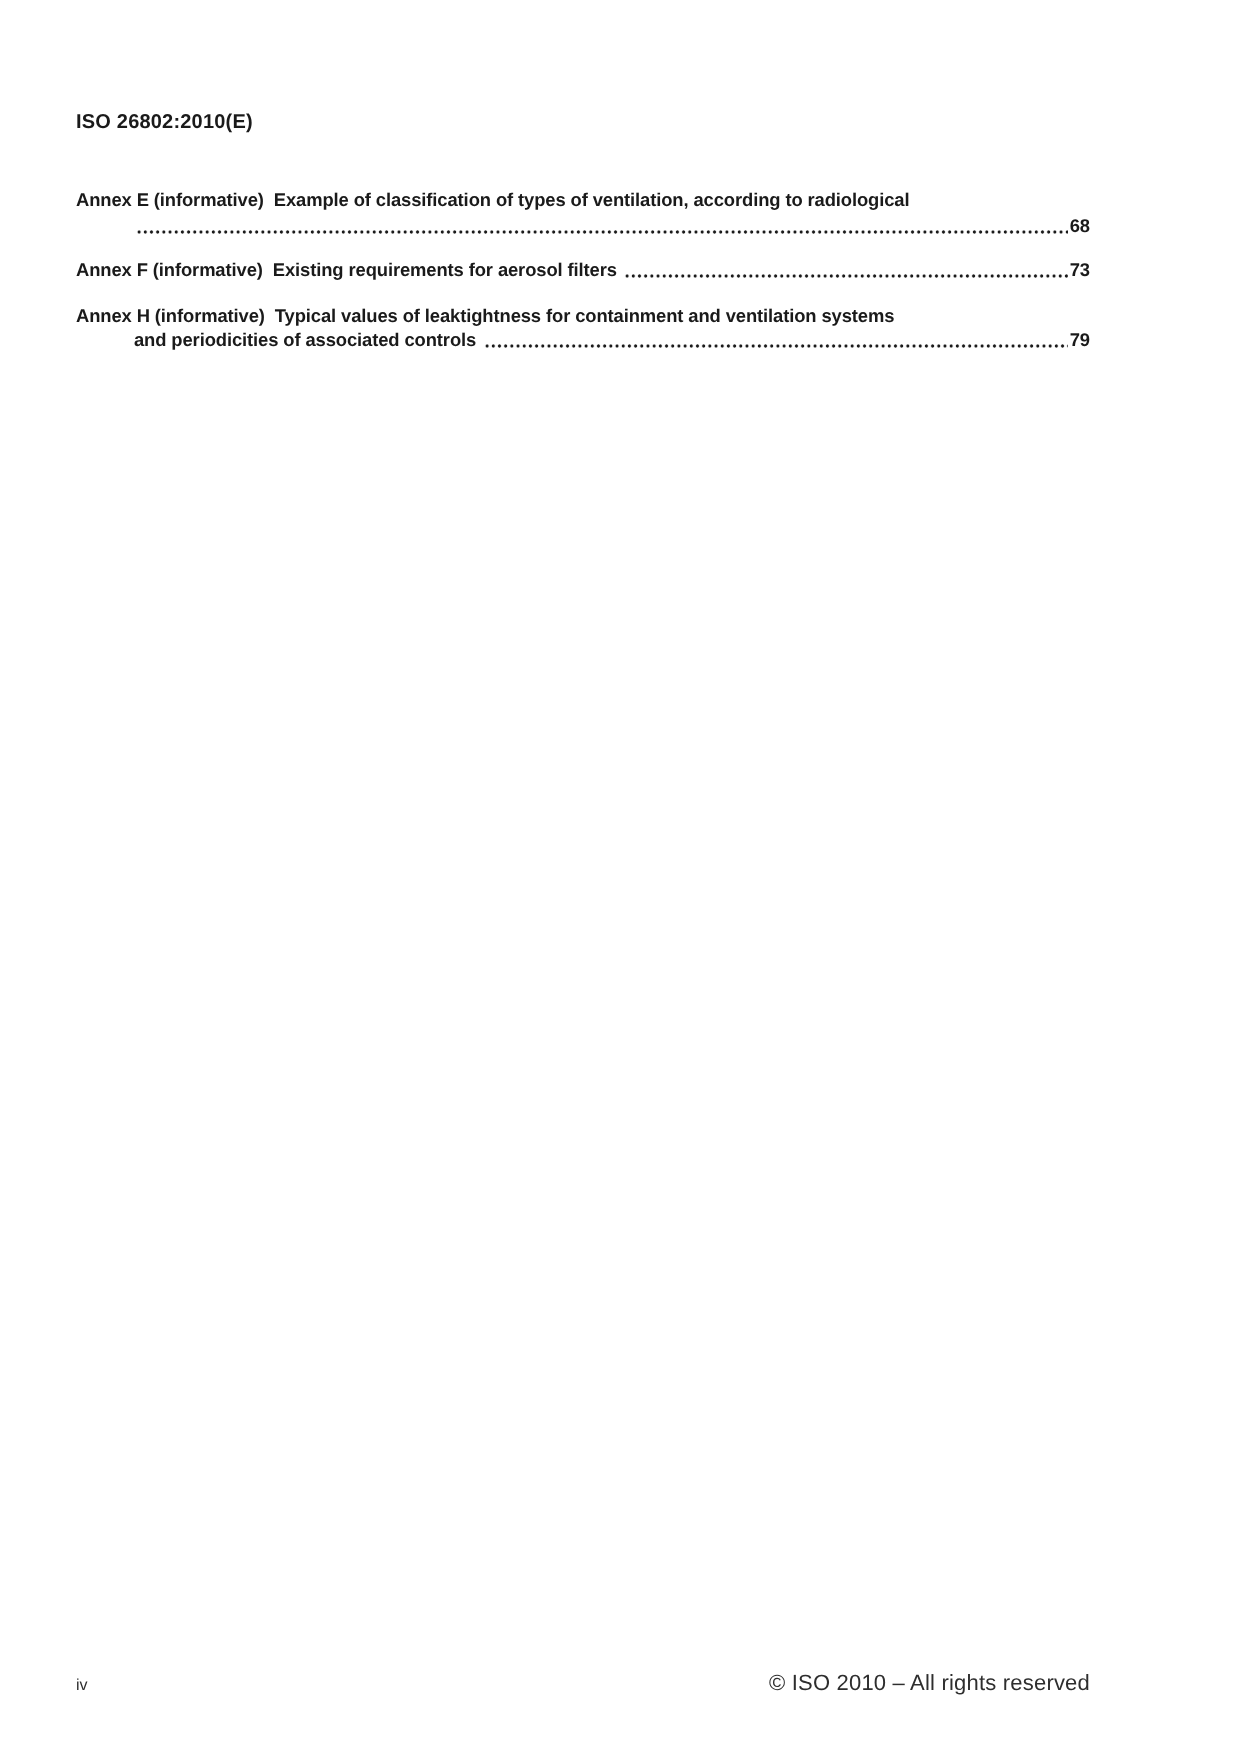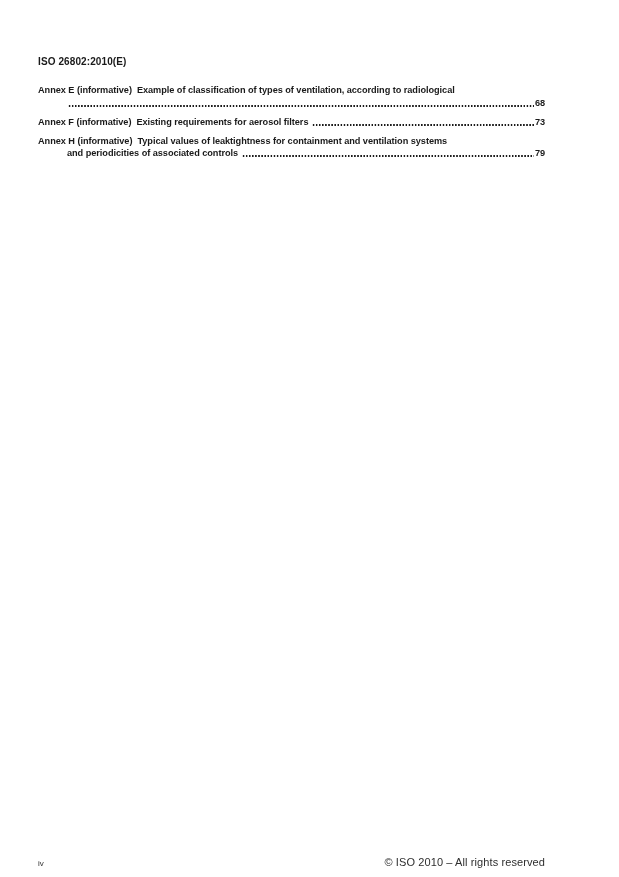--- a/index.html
+++ b/index.html
@@ -27,20 +27,21 @@
     margin-top: 25px;
   }
   .toc {
     position: absolute;
     left: 38px;
     top: 84px;
     width: 507px;
   }
   .entry {
     margin-bottom: 6.5px;
+    margin-top: 10px;
   }
   .line {
     display: flex;
     align-items: baseline;
     line-height: 12.5px;
     font-size: 9.2px;
     font-weight: bold;
     letter-spacing: -0.05px;
   }
   .line.cont {
@@ -67,21 +68,20 @@
     text-align: center;
   }
   .doc-footer {
     position: absolute;
     left: 38px;
     right: 74px;
     top: 836px;
     display: flex;
     justify-content: space-between;
     align-items: baseline;
-    margin-top: 20px;
   }
   .folio {
     font-size: 8px;
     color: #2e2e2e;
   }
   .copyright {
     font-size: 11px;
     color: #2e2e2e;
     letter-spacing: 0.1px;
   }

